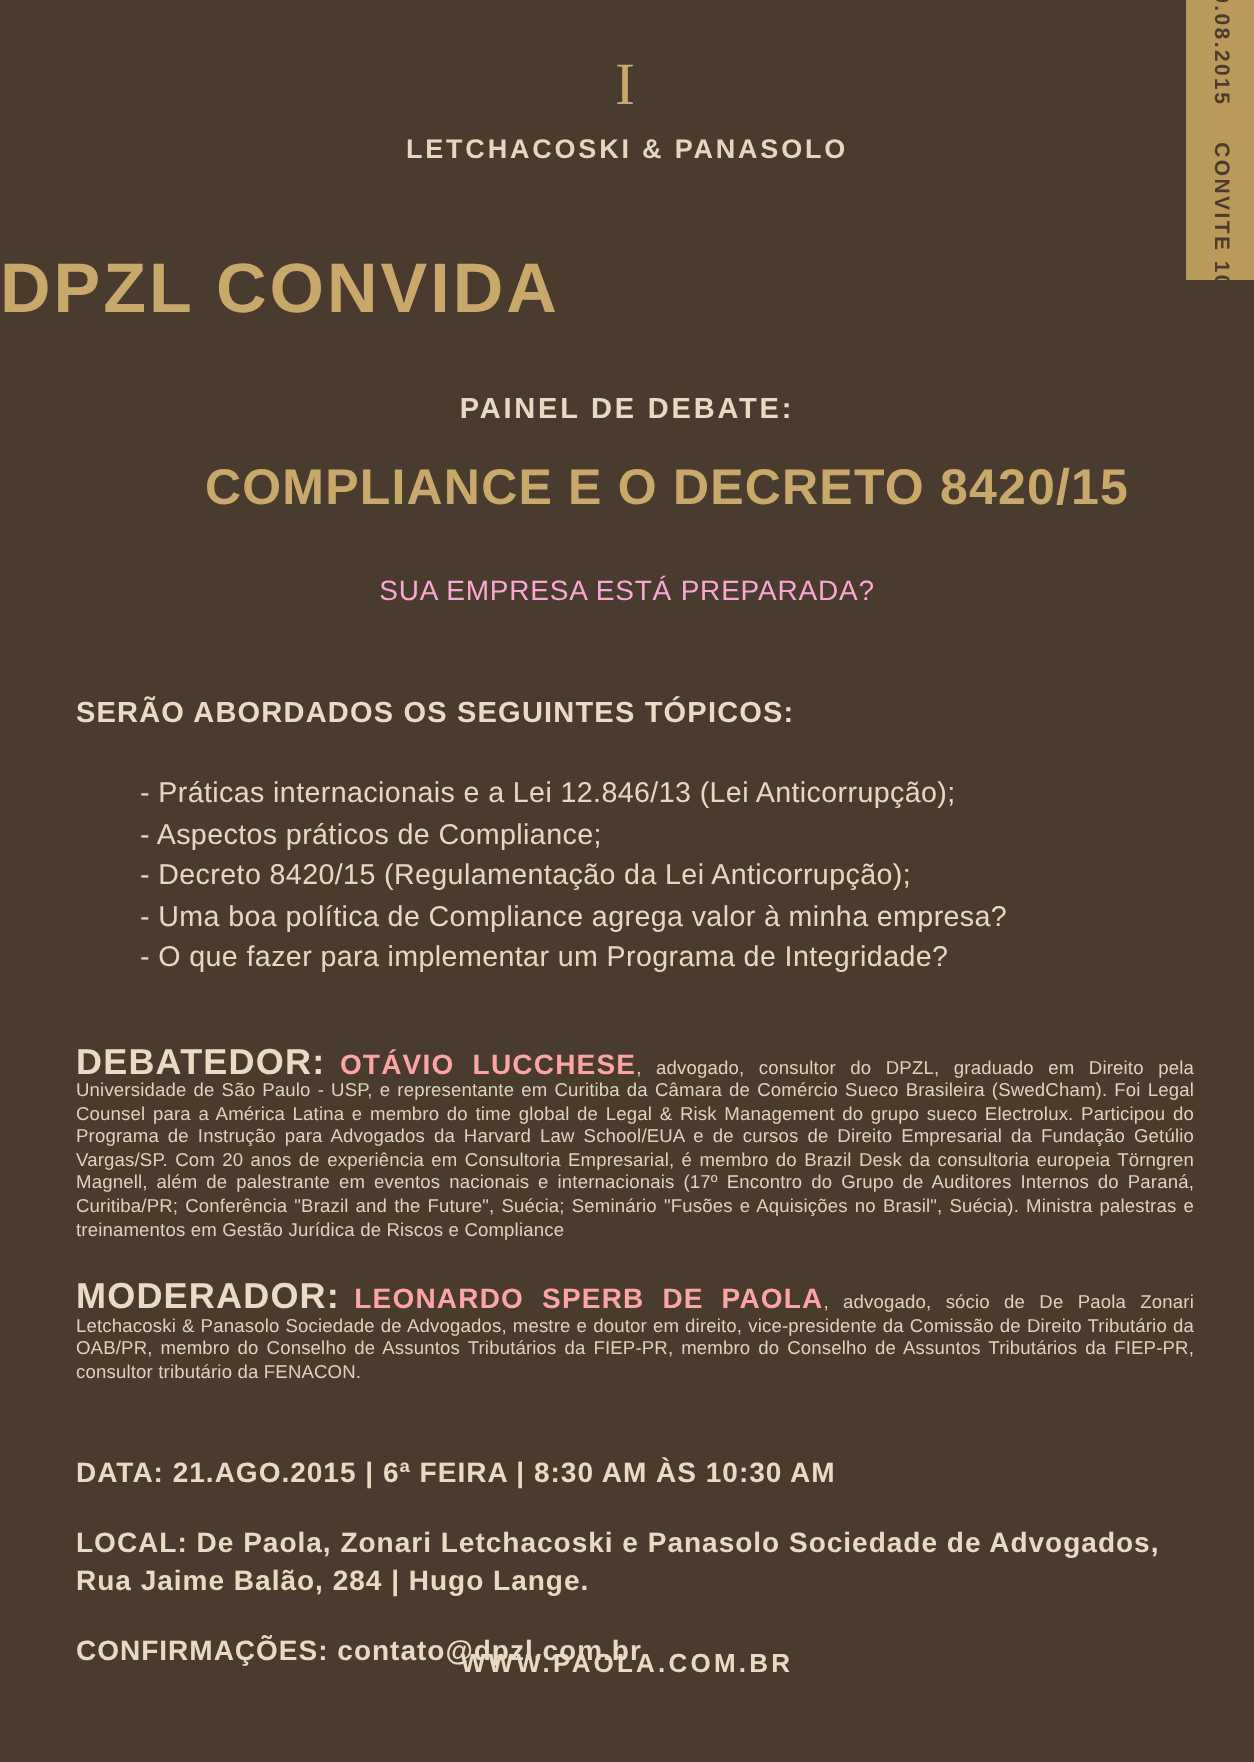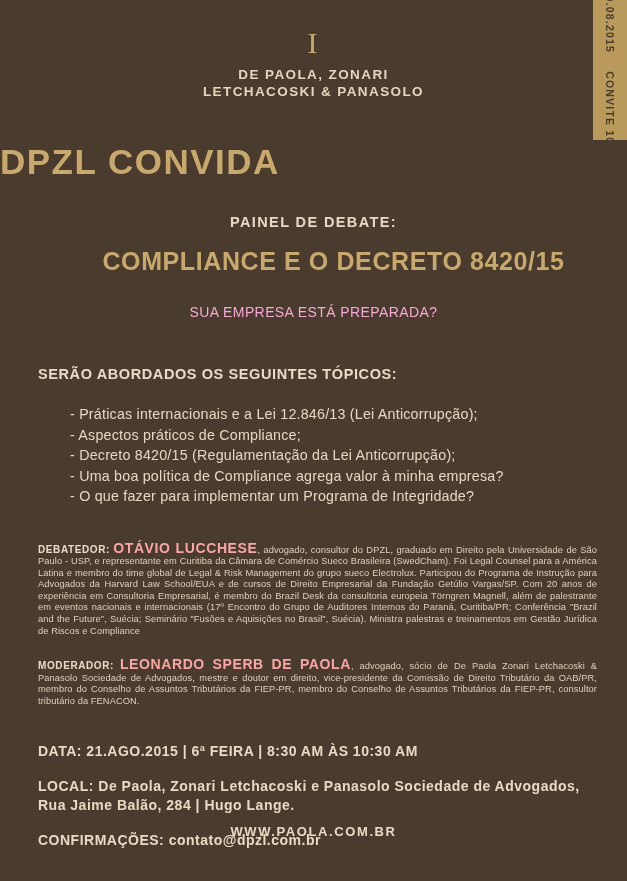--- a/index.html
+++ b/index.html
@@ -124,21 +124,21 @@
     letter-spacing: 0.2px;
   }
 
   
   .bio {
     margin: 0 30px 0 38px;
   }
   .bio.first { margin-top: 36px; }
   .bio.second { margin-top: 22px; }
   .bio-role {
-    font-size: 10px;
+    font-size: 18px;
     letter-spacing: 0.6px;
     color: #e9dcc4;
     font-weight: bold;
   }
   .bio-name {
     font-size: 14px;
     letter-spacing: 0.6px;
     color: #fca5a5;
     font-weight: bold;
   }
@@ -184,21 +184,20 @@
 <div class="side-ribbon">
   <div class="vtext">
     <span>CONVITE 101</span>
     <span>10.08.2015</span>
   </div>
 </div>
 
 <div class="logo-wrap">
   <div class="logo-mark">I</div>
   <div class="logo-name">
-    <div>DE PAOLA, ZONARI</div>
     <div>LETCHACOSKI &amp; PANASOLO</div>
   </div>
 </div>
 
 <div class="headline">DPZL CONVIDA</div>
 
 <div class="panel-label">PAINEL DE DEBATE:</div>
 <div class="panel-title">COMPLIANCE E O DECRETO 8420/15</div>
 <div class="question">SUA EMPRESA ESTÁ PREPARADA?</div>
 

